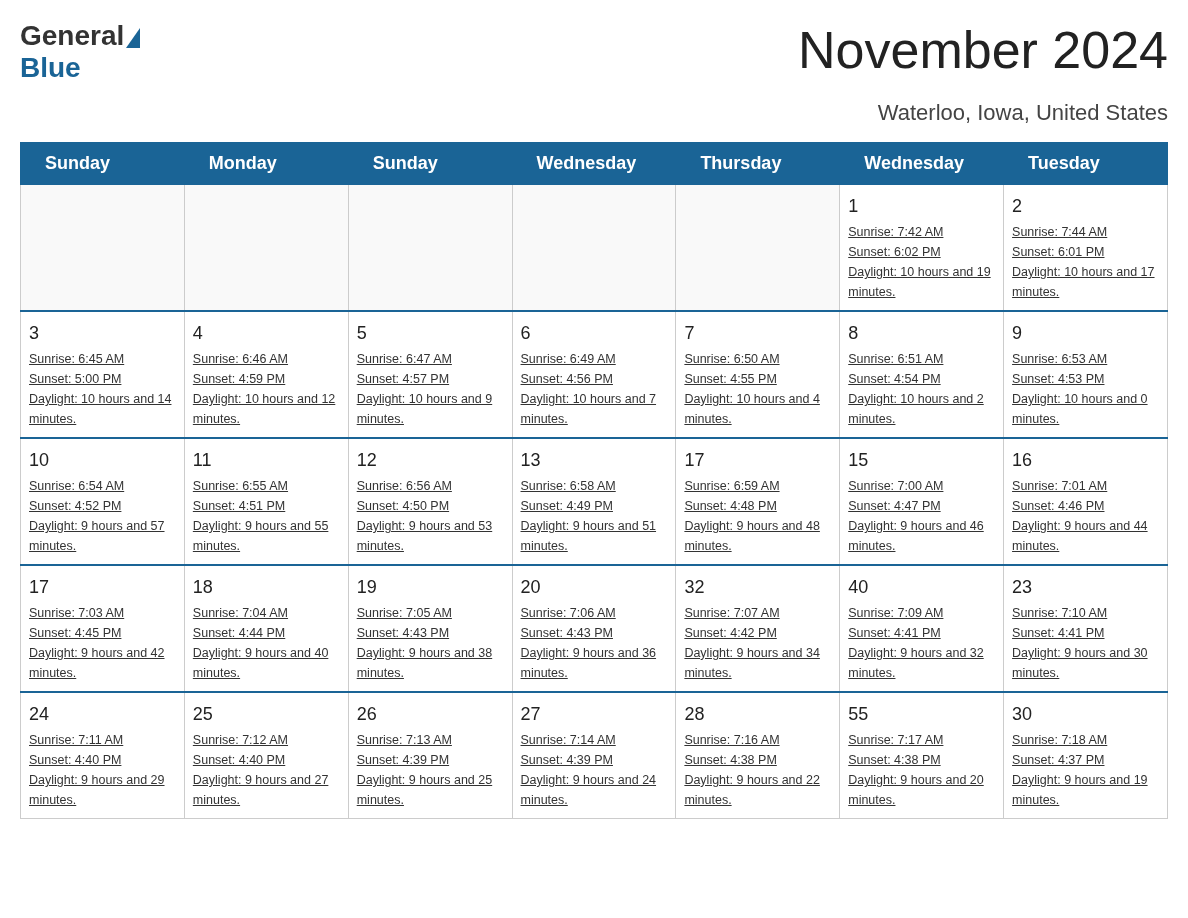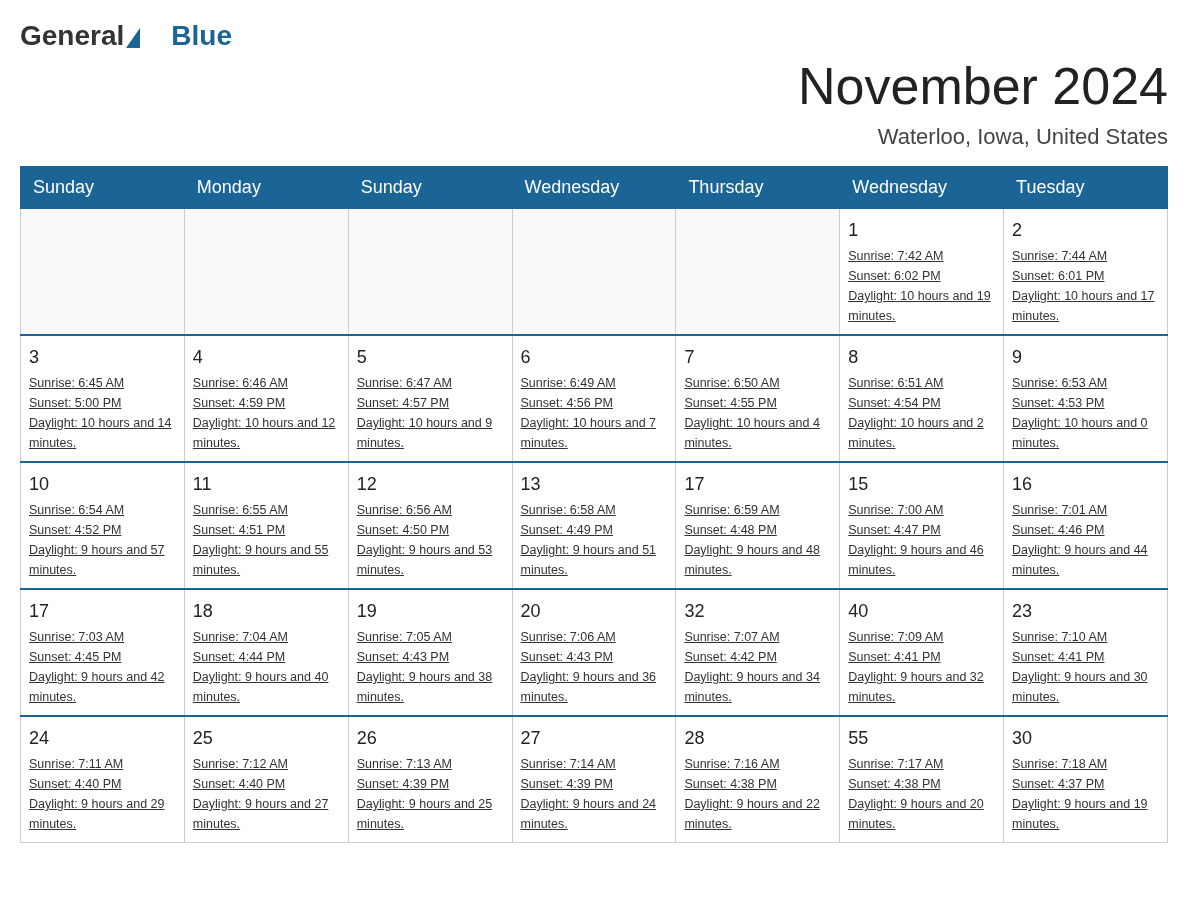--- a/index.html
+++ b/index.html
@@ -11,23 +11,22 @@
       min-height: 918px;
     }
     .header-row {
       display: flex;
       align-items: flex-start;
       justify-content: space-between;
       margin-bottom: 16px;
     }
     .logo-area {
       display: flex;
-      flex-direction: row;
+      flex-direction: column;
       align-items: flex-start;
-      gap: 15px;
     }
     .logo-text {
       display: flex;
       align-items: center;
     }
     .logo-general {
       font-size: 28px;
       font-weight: bold;
       color: #333;
     }
@@ -37,47 +36,46 @@
       border-left: 14px solid transparent;
       border-right: 0px solid transparent;
       border-bottom: 20px solid #1a6496;
       margin-left: 2px;
       margin-top: 4px;
     }
     .logo-blue {
       font-size: 28px;
       font-weight: bold;
       color: #1a6496;
-      margin-left: 16px;
+      margin-left: 0;
     }
     .title-area {
       text-align: right;
     }
     .calendar-title {
       font-size: 52px;
       font-weight: normal;
       color: #222;
-      margin-top: 36px;
     }
     .calendar-subtitle {
       font-size: 22px;
       color: #444;
-      margin-top: 8px;
+      margin-top: 20px;
     }
     .calendar-table {
       width: 100%;
       border-collapse: collapse;
       border: 1px solid #999;
     }
     .calendar-table th {
       background-color: #1a6496;
       color: #fff;
-      padding: 10px 12px;
+      padding: 10px 24px;
       font-size: 18px;
-      font-weight: normal;
+      font-weight: bold;
       text-align: left;
       border: 1px solid #1a6496;
     }
     .calendar-table td {
       vertical-align: top;
       padding: 8px;
       border: 1px solid #ccc;
       width: calc(100% / 7);
       min-height: 110px;
       height: 110px;

